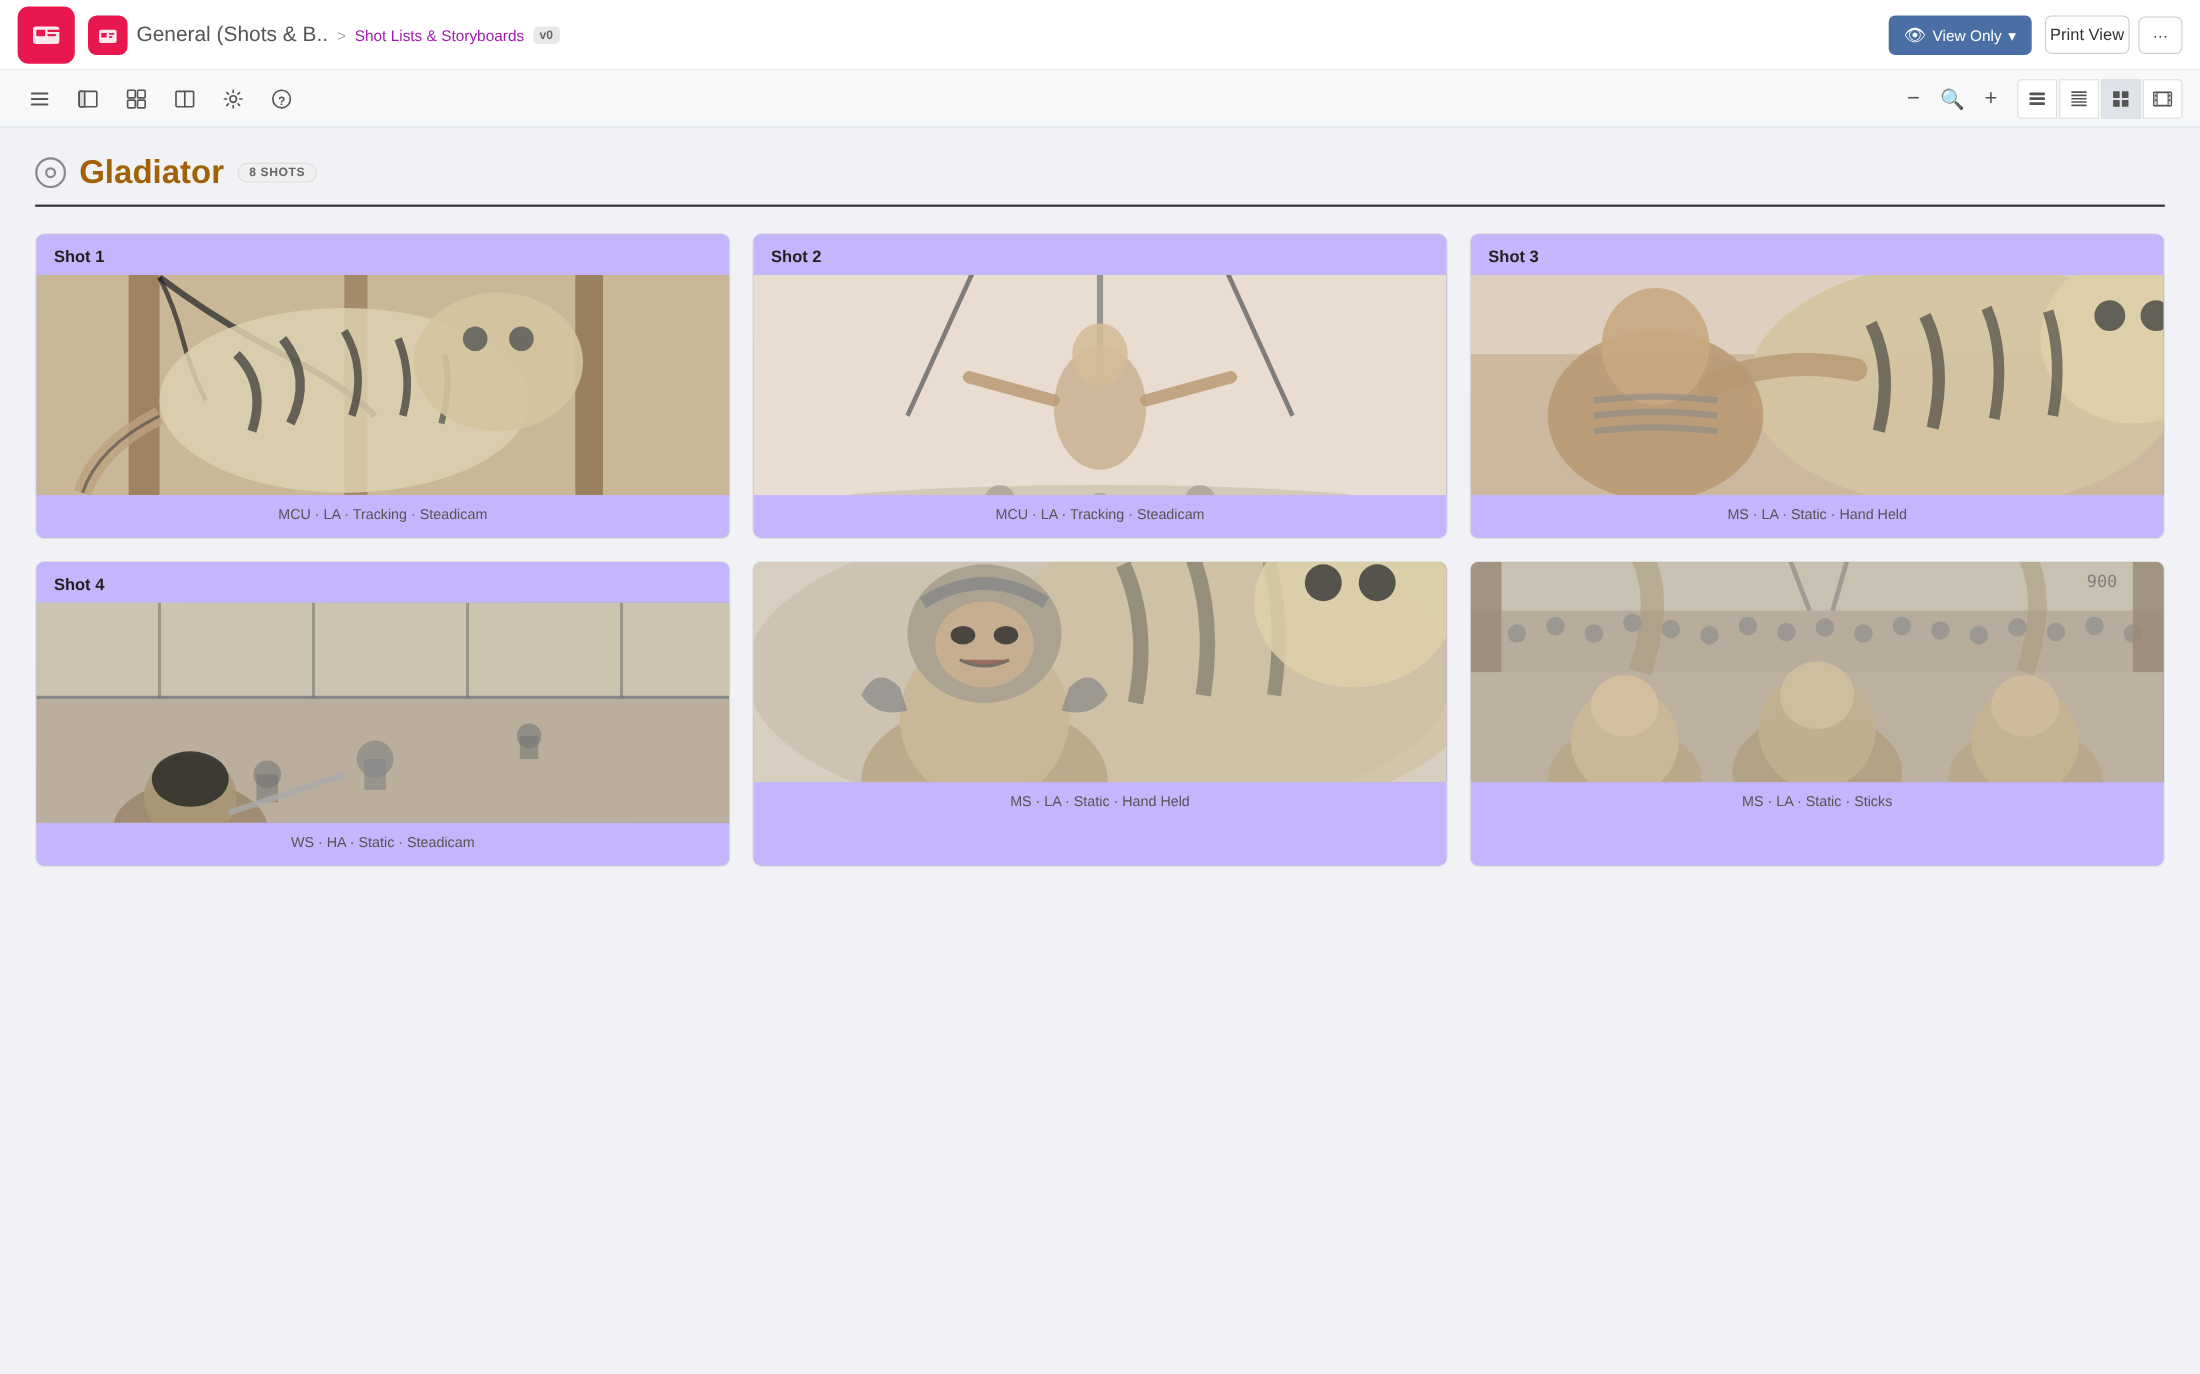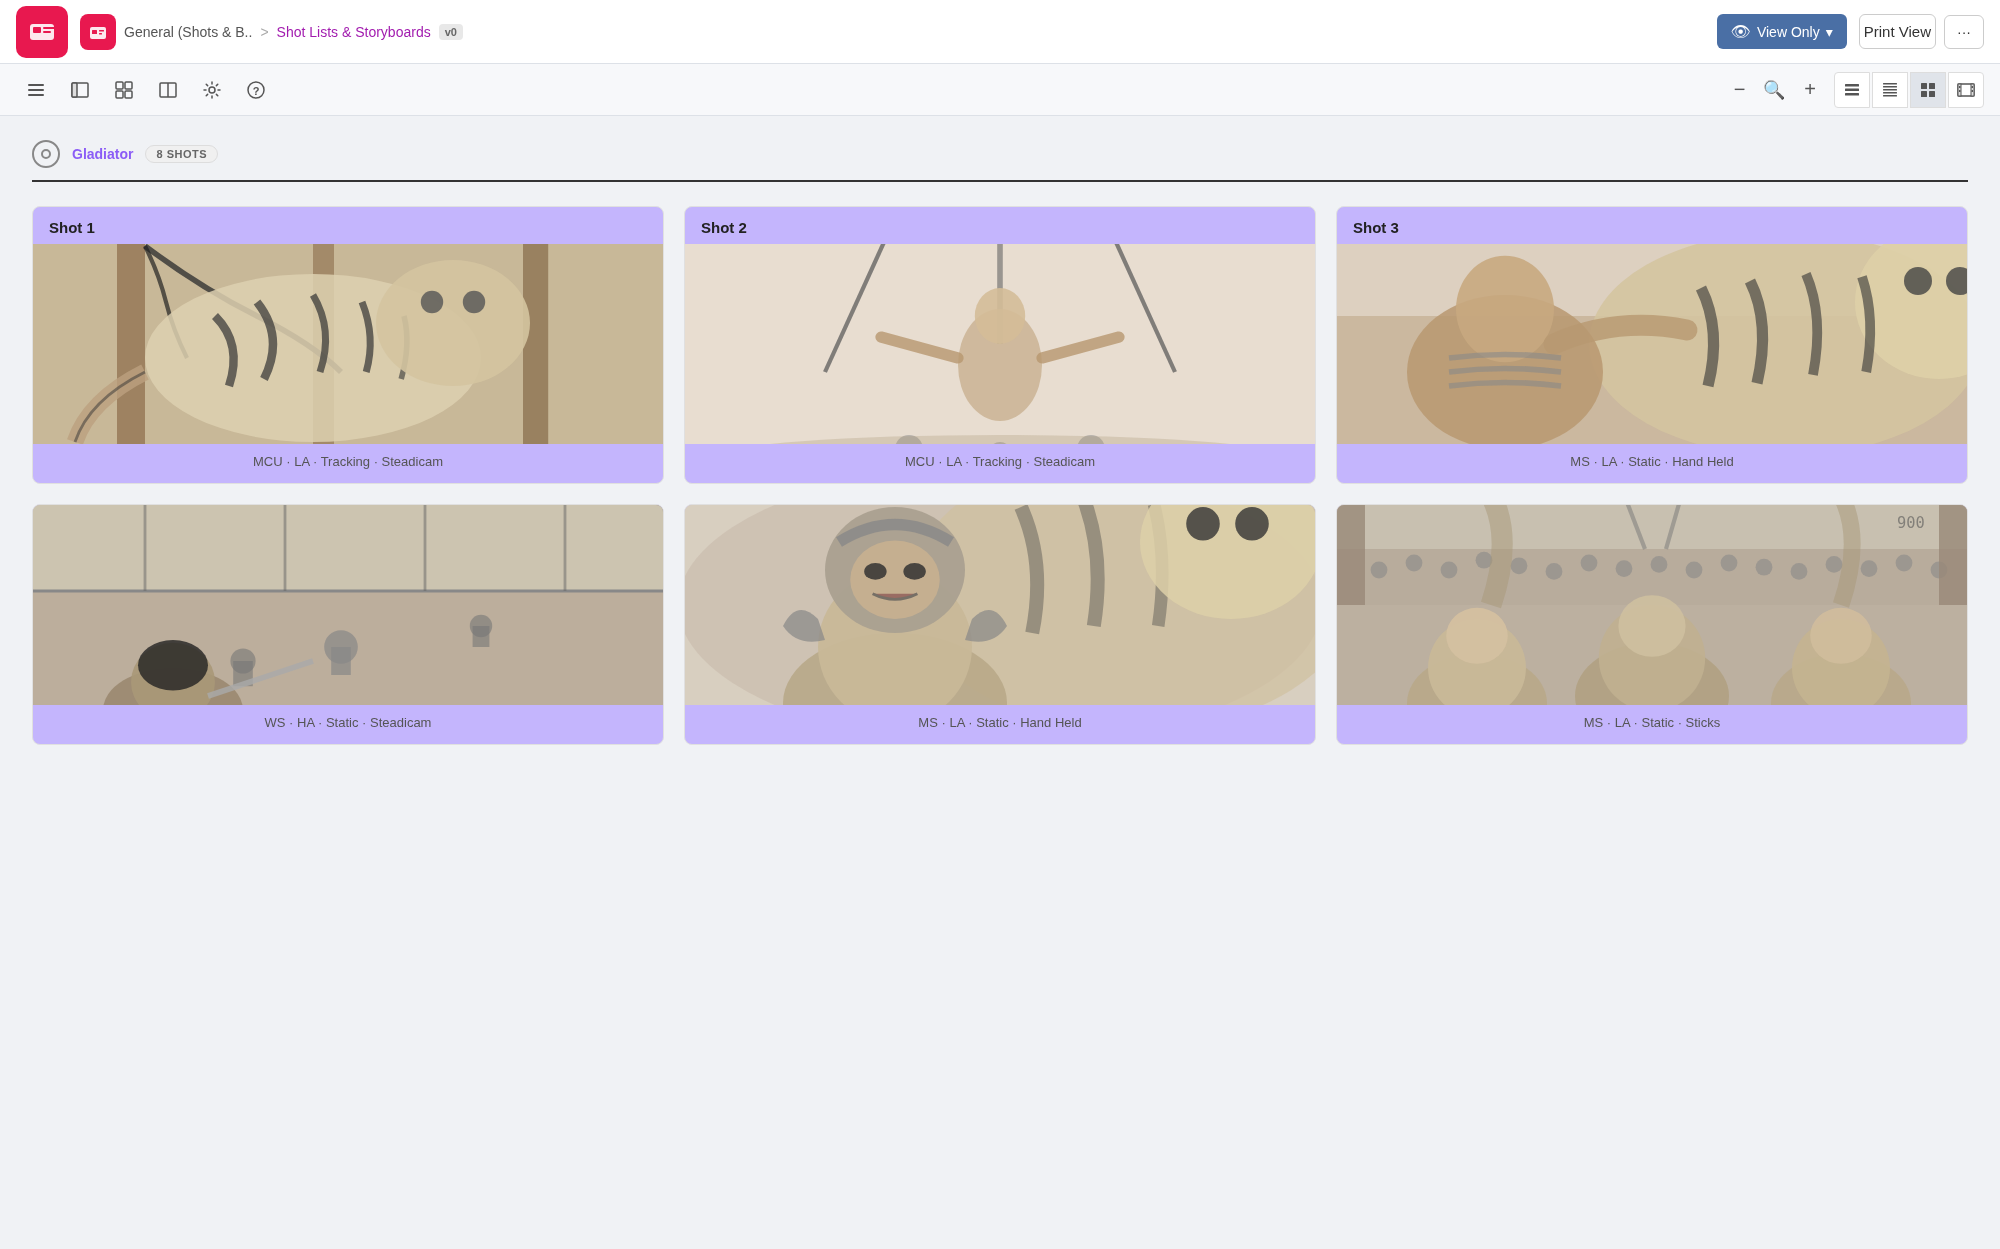--- a/index.html
+++ b/index.html
@@ -36,21 +36,21 @@
       width: 36px;
       height: 36px;
       background: #e8184f;
       border-radius: 8px;
       display: flex;
       align-items: center;
       justify-content: center;
     }
     .breadcrumb-icon svg { width: 20px; height: 20px; fill: white; }
     .breadcrumb-text {
-      font-size: 14px;
+      font-size: 19px;
       color: #555;
     }
     .breadcrumb-sep {
       color: #aaa;
       font-size: 14px;
     }
     .breadcrumb-current {
       font-size: 14px;
       color: #a21caf;
       font-weight: 400;
@@ -183,23 +183,23 @@
       align-items: center;
       justify-content: center;
     }
     .scene-icon-inner {
       width: 10px;
       height: 10px;
       border: 2px solid #888;
       border-radius: 50%;
     }
     .scene-title {
-      font-size: 14px;
+      font-size: 30px;
       font-weight: 700;
-      color: #8b5cf6;
+      color: #a16207;
     }
     .shots-badge {
       background: #f0f0f0;
       border: 1px solid #ddd;
       border-radius: 20px;
       padding: 2px 10px;
       font-size: 11px;
       font-weight: 600;
       color: #666;
       letter-spacing: 0.5px;
@@ -483,20 +483,21 @@
 
           <path d="M80 110 Q120 105 160 110" stroke="#888" stroke-width="4" fill="none" opacity="0.6"></path>
           <path d="M80 120 Q120 115 160 120" stroke="#888" stroke-width="4" fill="none" opacity="0.6"></path>
           <path d="M80 130 Q120 125 160 130" stroke="#888" stroke-width="4" fill="none" opacity="0.6"></path>
         </svg>
       </div>
       <div class="shot-meta">MS · LA · Static · Hand Held</div>
     </div>
 
     <div class="shot-card">
+      <div class="shot-title">Shot 4</div>
       <div class="shot-image img-shot4">
         <svg viewBox="0 0 450 200" xmlns="http://www.w3.org/2000/svg" preserveAspectRatio="xMidYMid slice">
           <rect width="450" height="200" fill="#ccc4b0"></rect>
           <rect x="0" y="0" width="450" height="8" fill="#1a1a1a"></rect>
 
           <rect x="0" y="90" width="450" height="110" fill="#b0a090" opacity="0.6"></rect>
 
           <line x1="0" y1="90" x2="450" y2="90" stroke="#888" stroke-width="2"></line>
 
           <line x1="50" y1="8" x2="400" y2="8" stroke="#555" stroke-width="3"></line>

